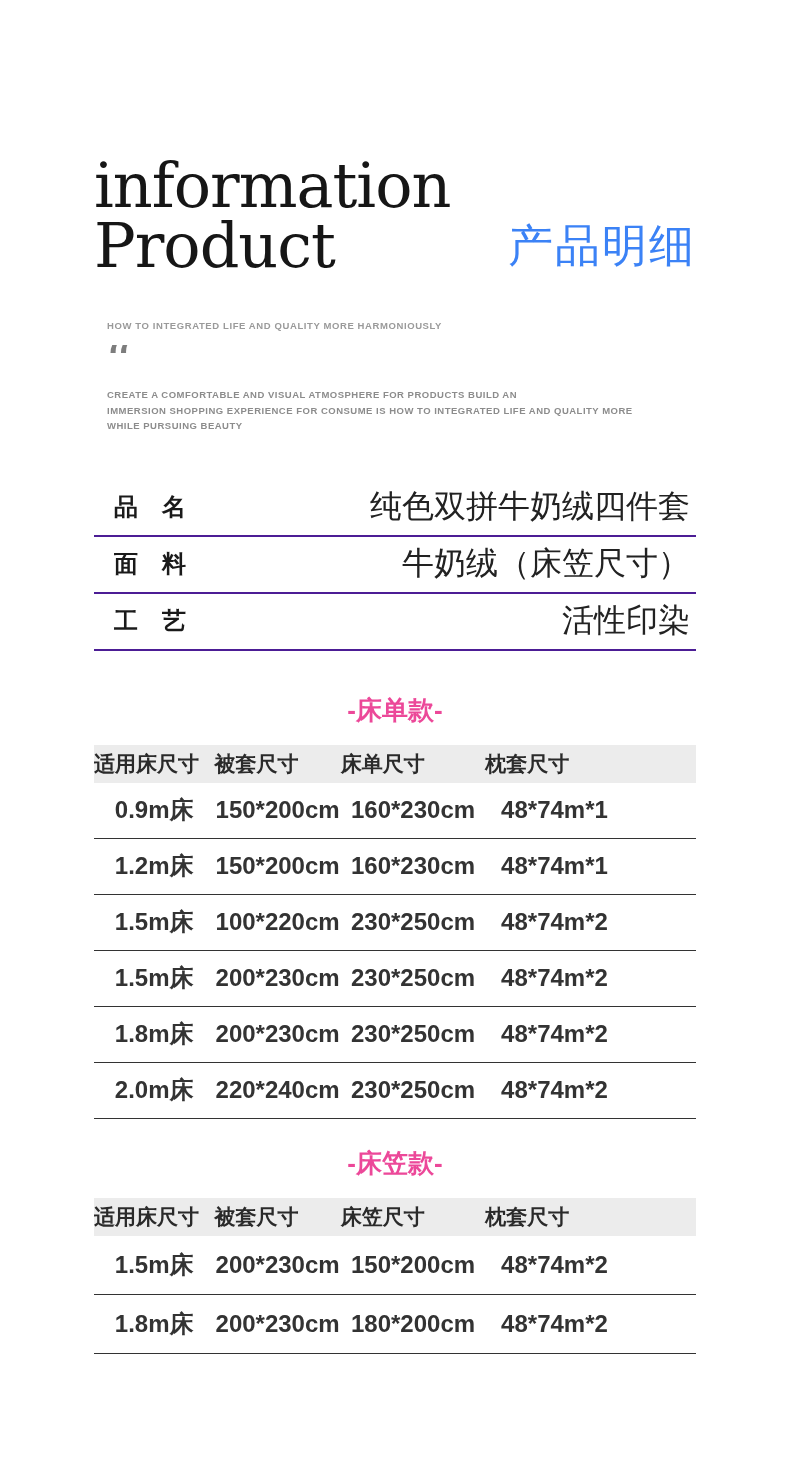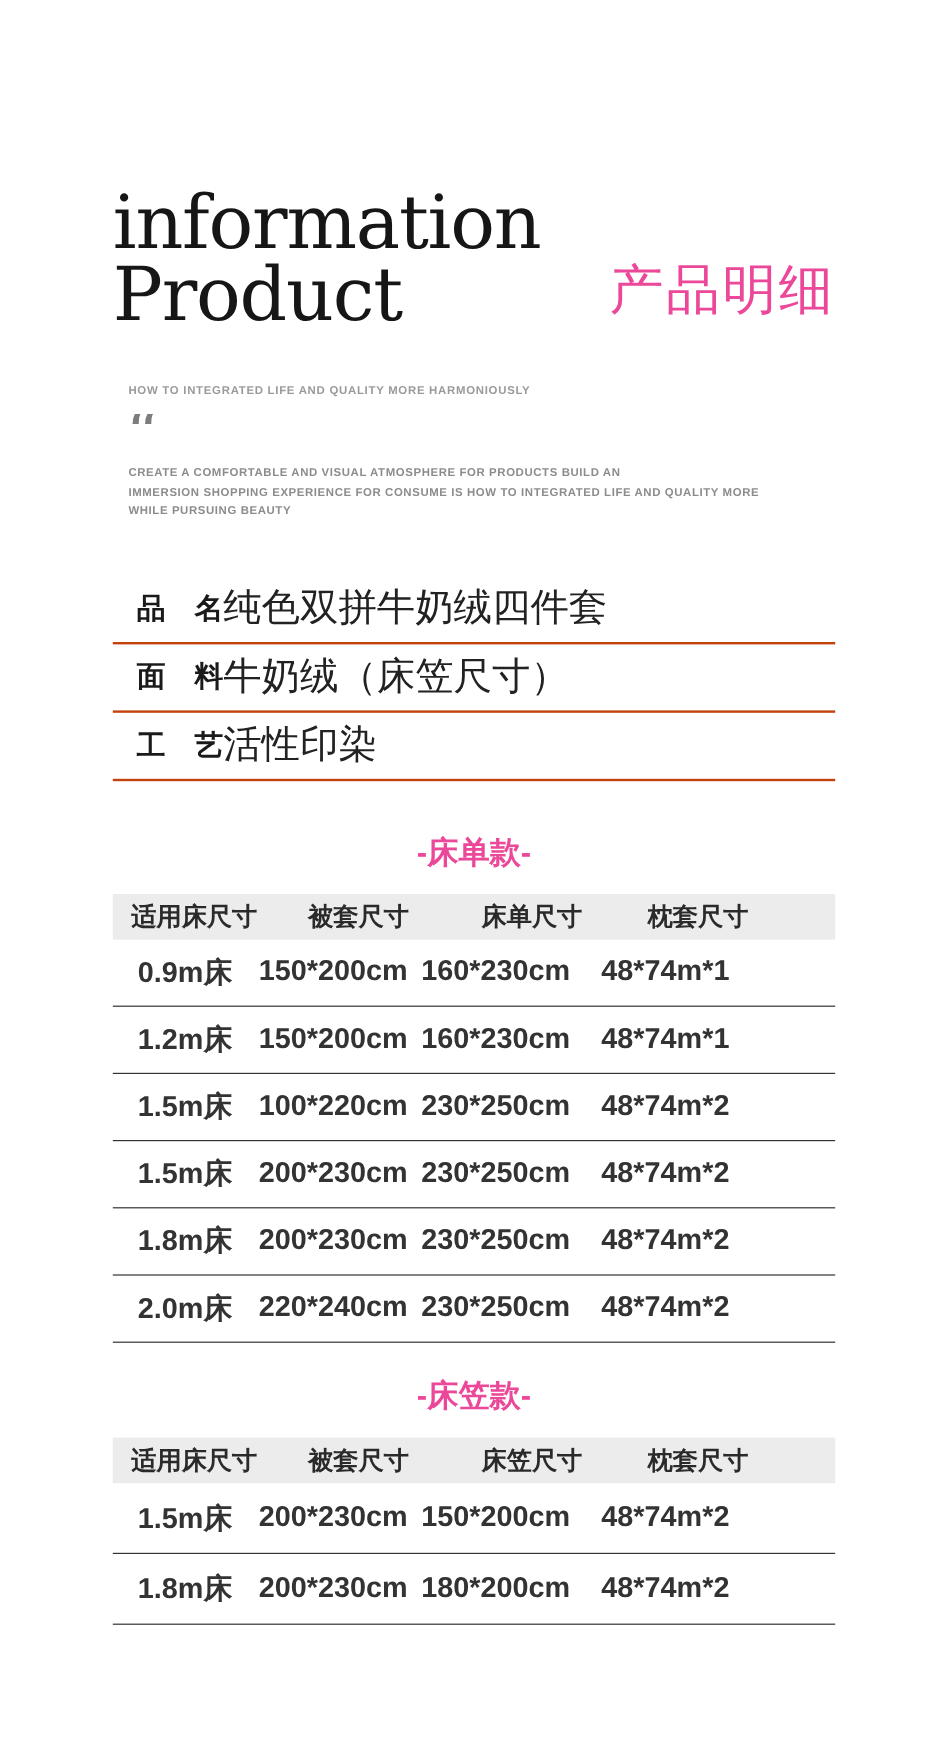--- a/index.html
+++ b/index.html
@@ -18,23 +18,23 @@
   .title-row { display:flex; justify-content:space-between; align-items:flex-end; }
   .title-en {
     font-family:"DejaVu Serif","Liberation Serif",serif;
     font-weight:400;
     font-size:62px; line-height:60px;
     letter-spacing:-1px;
     color:#161616;
   }
   .title-en span { display:block; }
   .title-cn {
-    font-family:Liberation Mono, monospace;
+    font-family:Liberation Sans, sans-serif;
     font-size:45px; line-height:48px;
-    color:#ec4899;
+    color:#3b82f6;
     margin-bottom:6px;
     letter-spacing:2px;
     white-space:nowrap;
   }
   .subtitle {
     margin-top:44px;
     padding-left:13px;
     font-size:9.5px; letter-spacing:0.6px;
     color:#9a9a9a;
     font-weight:bold;
@@ -53,22 +53,22 @@
     font-size:9.5px; letter-spacing:0.5px;
     line-height:15.5px;
     color:#8c8c8c;
     font-weight:bold;
   }
 
   
   .attributes { margin-top:46px; }
   .attr-row {
     height:57px;
-    display:flex; align-items:center; justify-content:flex-start;
-    border-bottom:2px solid #c2410c;
+    display:flex; align-items:center; justify-content:space-between;
+    border-bottom:2px solid #4c1d95;
   }
   .attr-label {
     padding-left:20px;
     font-size:24px; font-weight:700; color:#1a1a1a;
     white-space:pre;
   }
   .attr-value {
     padding-right:6px;
     font-size:32px; color:#222;
   }
@@ -85,21 +85,21 @@
     grid-template-columns:20% 21% 24% 23% 12%;
     align-items:center;
   }
   .thead {
     margin-top:17px;
     height:38px;
     background:#ececec;
   }
   .thead .cell {
     font-size:21px; font-weight:700; color:#2a2a2a;
-    text-align:right;
+    text-align:left;
   }
   .trow {
     height:56px;
     border-bottom:1.5px solid #333;
   }
   .trow2 { height:59px; }
   .trow .cell {
     font-size:24px; color:#333;
     text-align:center;
     white-space:nowrap;

